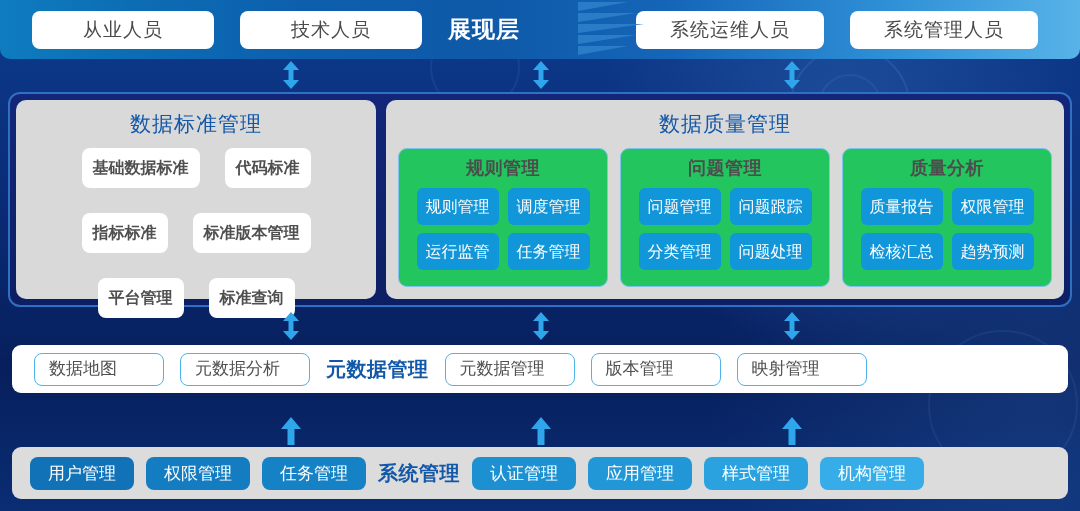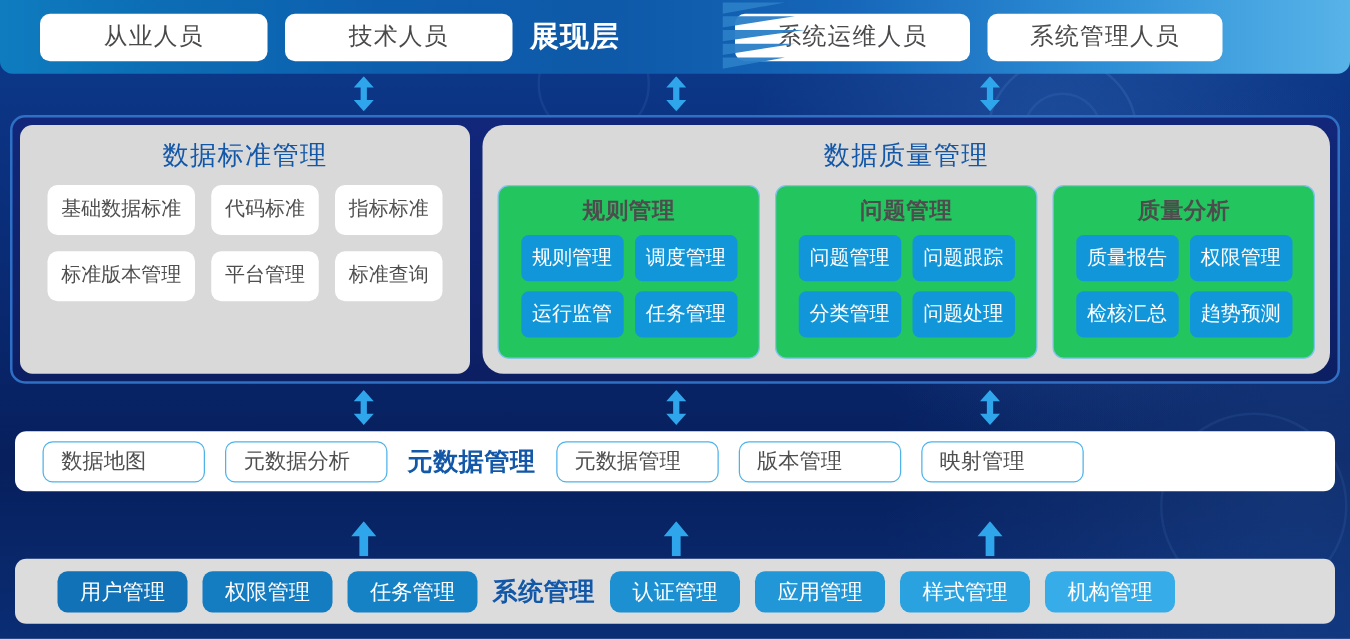--- a/index.html
+++ b/index.html
@@ -48,21 +48,21 @@
     align-items: center;
     overflow: hidden;
   }
   .banner-inner {
     position: relative;
     display: flex;
     align-items: center;
     width: 100%;
     height: 100%;
     padding: 0 32px;
-    gap: 14px;
+    gap: 26px;
   }
   .zigzag {
     position: absolute;
     top: 0;
     width: 68px;
     height: 59px;
     pointer-events: none;
   }
   .zigzag.left  { left: 578px; }
 
@@ -106,37 +106,38 @@
   }
 
   .panel {
     background: #d9d9d9;
     border-radius: 10px;
     padding: 10px 12px 12px;
     display: flex;
     flex-direction: column;
   }
   .panel-std { width: 360px; }
-  .panel-qua { flex: 1; border-radius: 17px; }
+  .panel-qua { flex: 1; }
 
   .panel-title {
     color: #1257a8;
     font-size: 21px;
     font-weight: normal;
     text-align: center;
     letter-spacing: 1px;
     margin-bottom: 10px;
     white-space: nowrap;
   }
 
   .chip-grid {
     display: flex;
     flex-wrap: wrap;
-    gap: 13px;
+    gap: 25px;
     justify-content: center;
+    font-weight: bold;
   }
   .chip-soft {
     background: #ffffff;
     border-radius: 8px;
     color: #4f4f4f;
     font-size: 16px;
     height: 40px;
     line-height: 40px;
     padding: 0 11px;
     text-align: center;
@@ -214,21 +215,21 @@
   
   .sys-bar {
     position: absolute;
     left: 12px; top: 447px;
     width: 1056px; height: 52px;
     background: #dcdcdc;
     border-radius: 9px;
     display: flex;
     align-items: center;
     gap: 12px;
-    padding: 0 34px;
+    padding: 0 18px;
   }
   .chip-sys {
     border-radius: 8px;
     color: #ffffff;
     font-size: 17px;
     height: 33px;
     line-height: 33px;
     min-width: 104px;
     padding: 0 10px;
     text-align: center;

